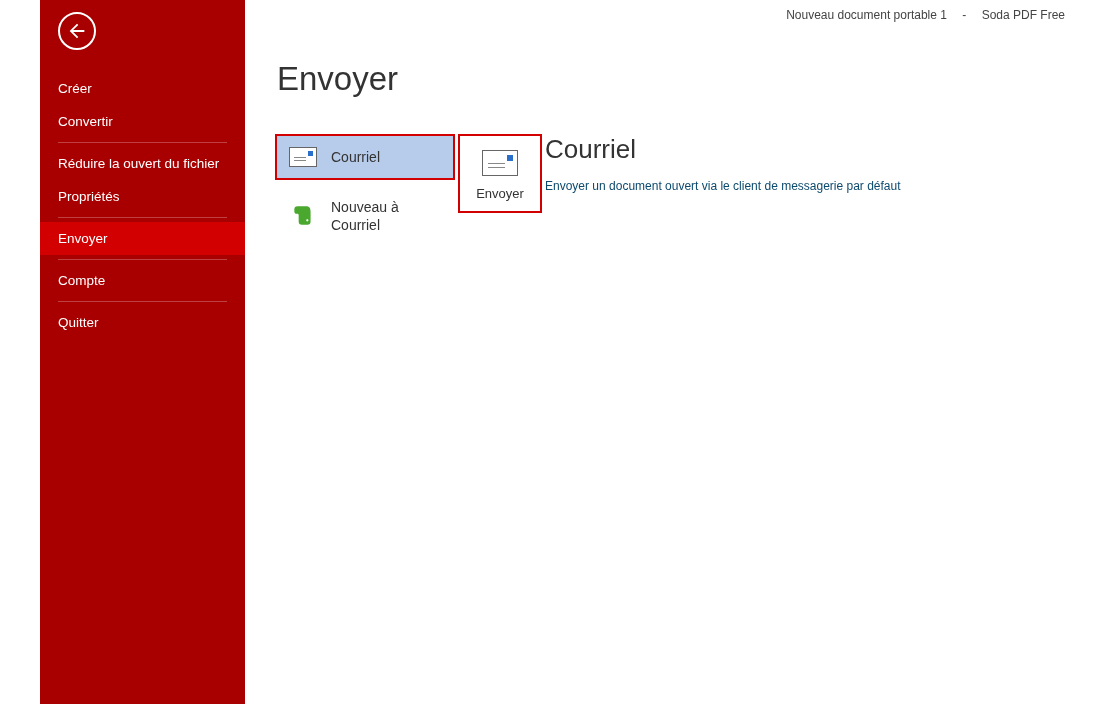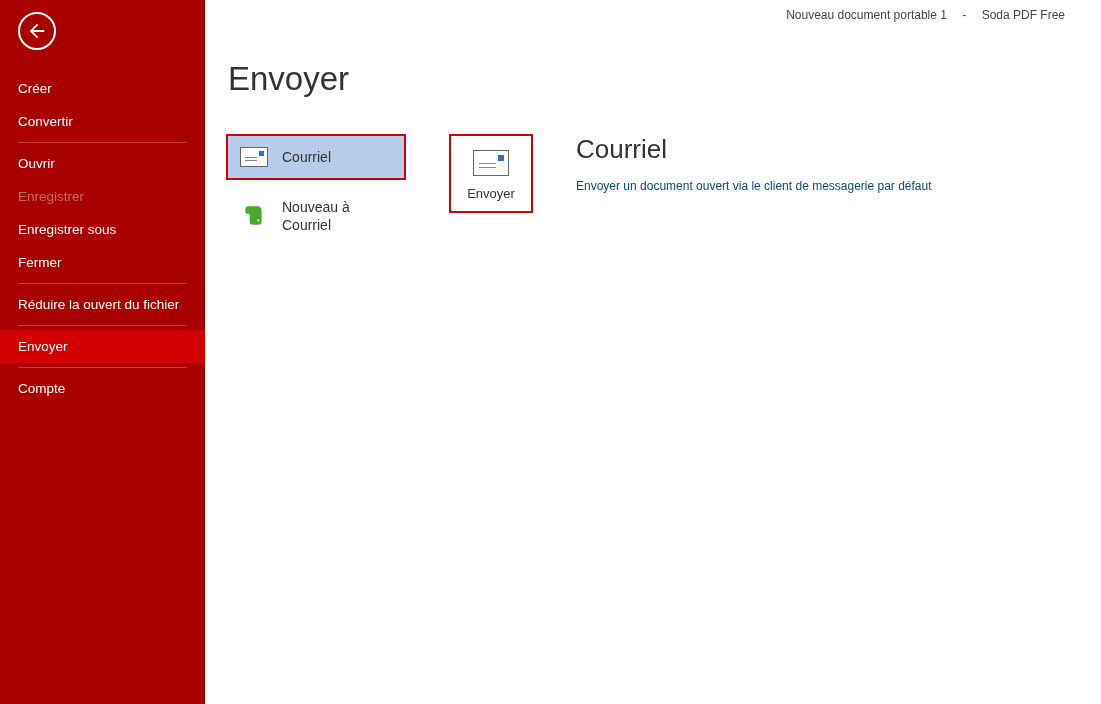--- a/index.html
+++ b/index.html
@@ -11,20 +11,21 @@
       background: #fff;
       display: flex;
     }
     .sidebar {
       width: 205px;
       background: #a80000;
       color: #fff;
       display: flex;
       flex-direction: column;
       padding-top: 12px;
+      margin-left: 40px;
     }
     .back-btn {
       width: 38px;
       height: 38px;
       border: 2px solid #fff;
       border-radius: 50%;
       display: flex;
       align-items: center;
       justify-content: center;
       margin-left: 18px;
@@ -53,34 +54,33 @@
     .topbar {
       position: absolute;
       right: 30px;
       top: 8px;
       font-size: 12px;
       color: #444;
     }
     .topbar span { margin: 0 6px; }
     .main {
       flex: 1;
-      padding: 60px 30px 0 21px;
+      padding: 60px 30px 0 30px;
       position: relative;
       border-radius: 24px;
     }
     .page-title {
       font-size: 33px;
       font-weight: 300;
       color: #333;
       margin-bottom: 36px;
       margin-left: 2px;
     }
     .content-row {
       display: flex;
-      gap: 40px;
     }
     .col1 { width: 180px; }
     .option-tile {
       display: flex;
       align-items: center;
       gap: 14px;
       padding: 10px 12px;
       cursor: pointer;
       border: 2px solid transparent;
       margin-bottom: 6px;
@@ -121,33 +121,31 @@
   <div class="back-btn">
     <svg viewBox="0 0 24 24">
         <path d="M20 11H7.8l5.6-5.6L12 4l-8 8 8 8 1.4-1.4L7.8 13H20z"></path>
       </svg>
   </div>
   <div class="side-group">
     <div class="side-item">Créer</div>
     <div class="side-item">Convertir</div>
   </div>
   <div class="side-group">
-    <div class="side-item">Ouvrir</div>
-    <div class="side-item disabled">Enregistrer</div>
-    <div class="side-item">Enregistrer sous</div>
-    <div class="side-item">Fermer</div>
-  </div>
-  <div class="side-group">
     <div class="side-item">Réduire la ouvert du fichier</div>
+    <div class="side-item">Propriétés</div>
   </div>
   <div class="side-group">
     <div class="side-item active-wrap">Envoyer</div>
   </div>
   <div class="side-group">
     <div class="side-item">Compte</div>
+  </div>
+  <div class="side-group">
+    <div class="side-item">Quitter</div>
   </div>
 </div>
 
 <div class="main">
   <div class="topbar">
     <span>Nouveau document portable 1</span>
     <span>-</span>
     <span>Soda PDF Free</span>
   </div>
 

